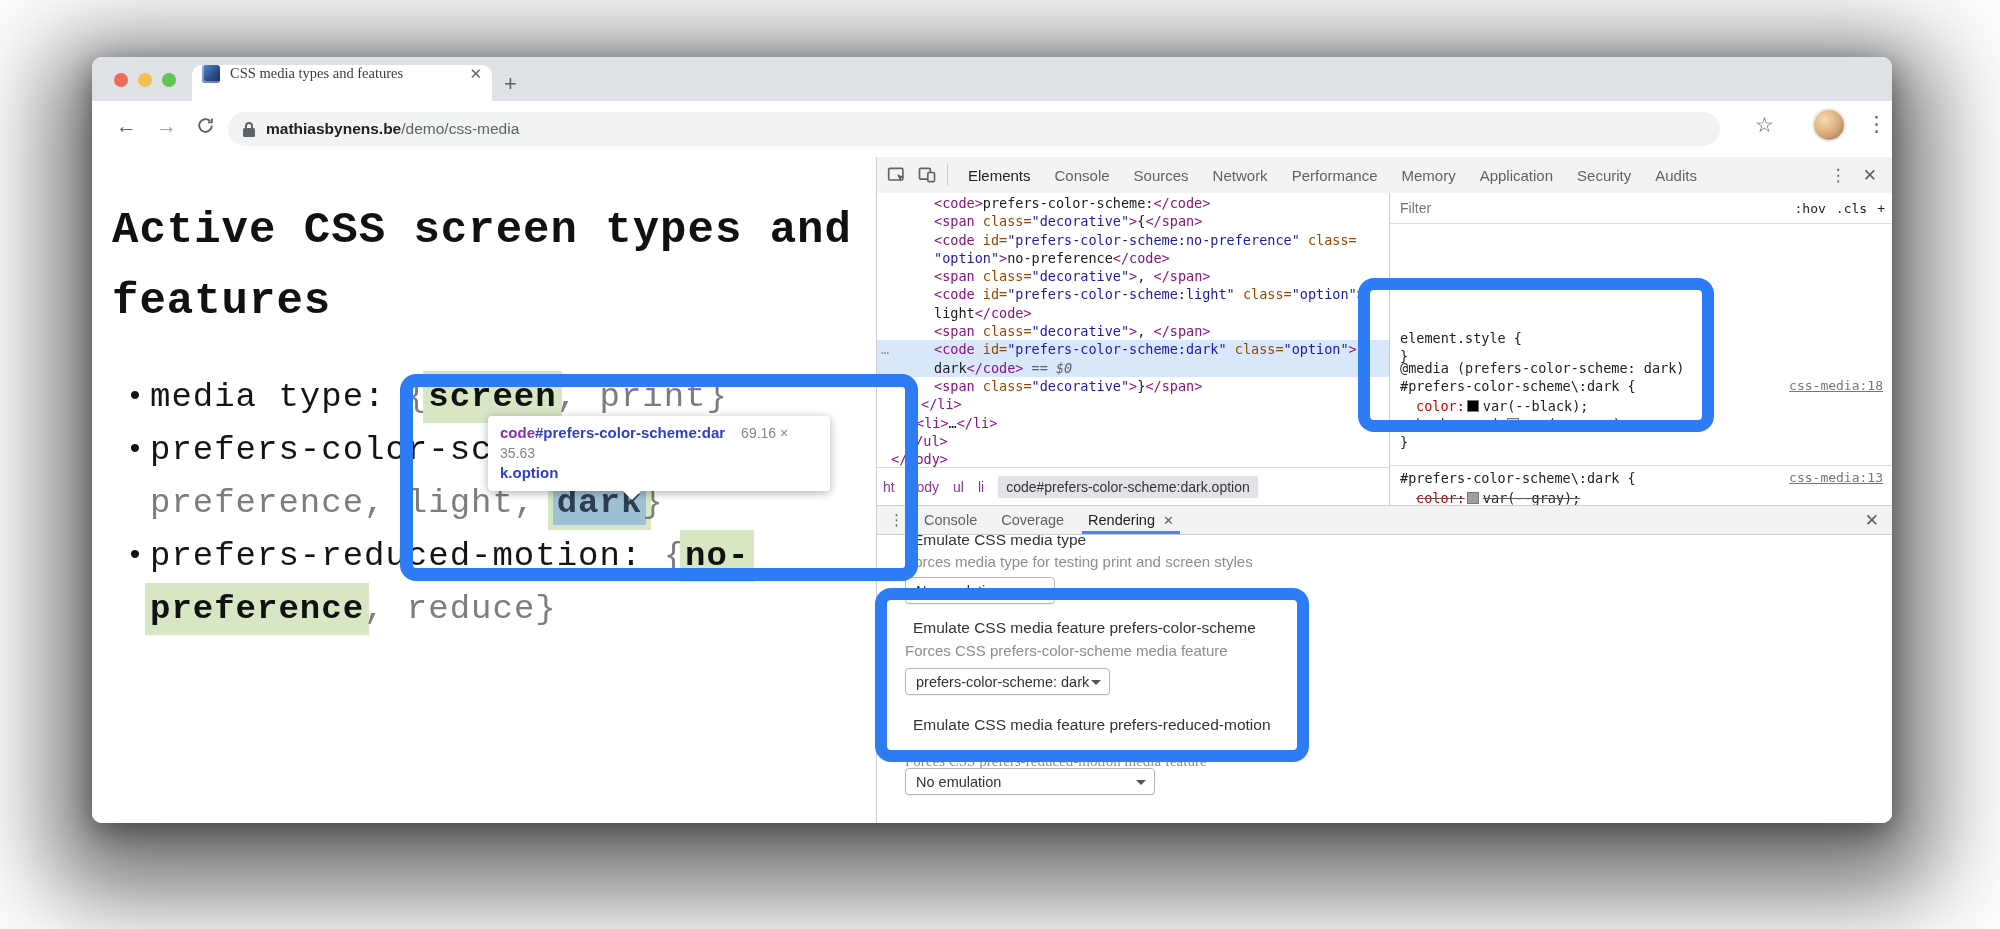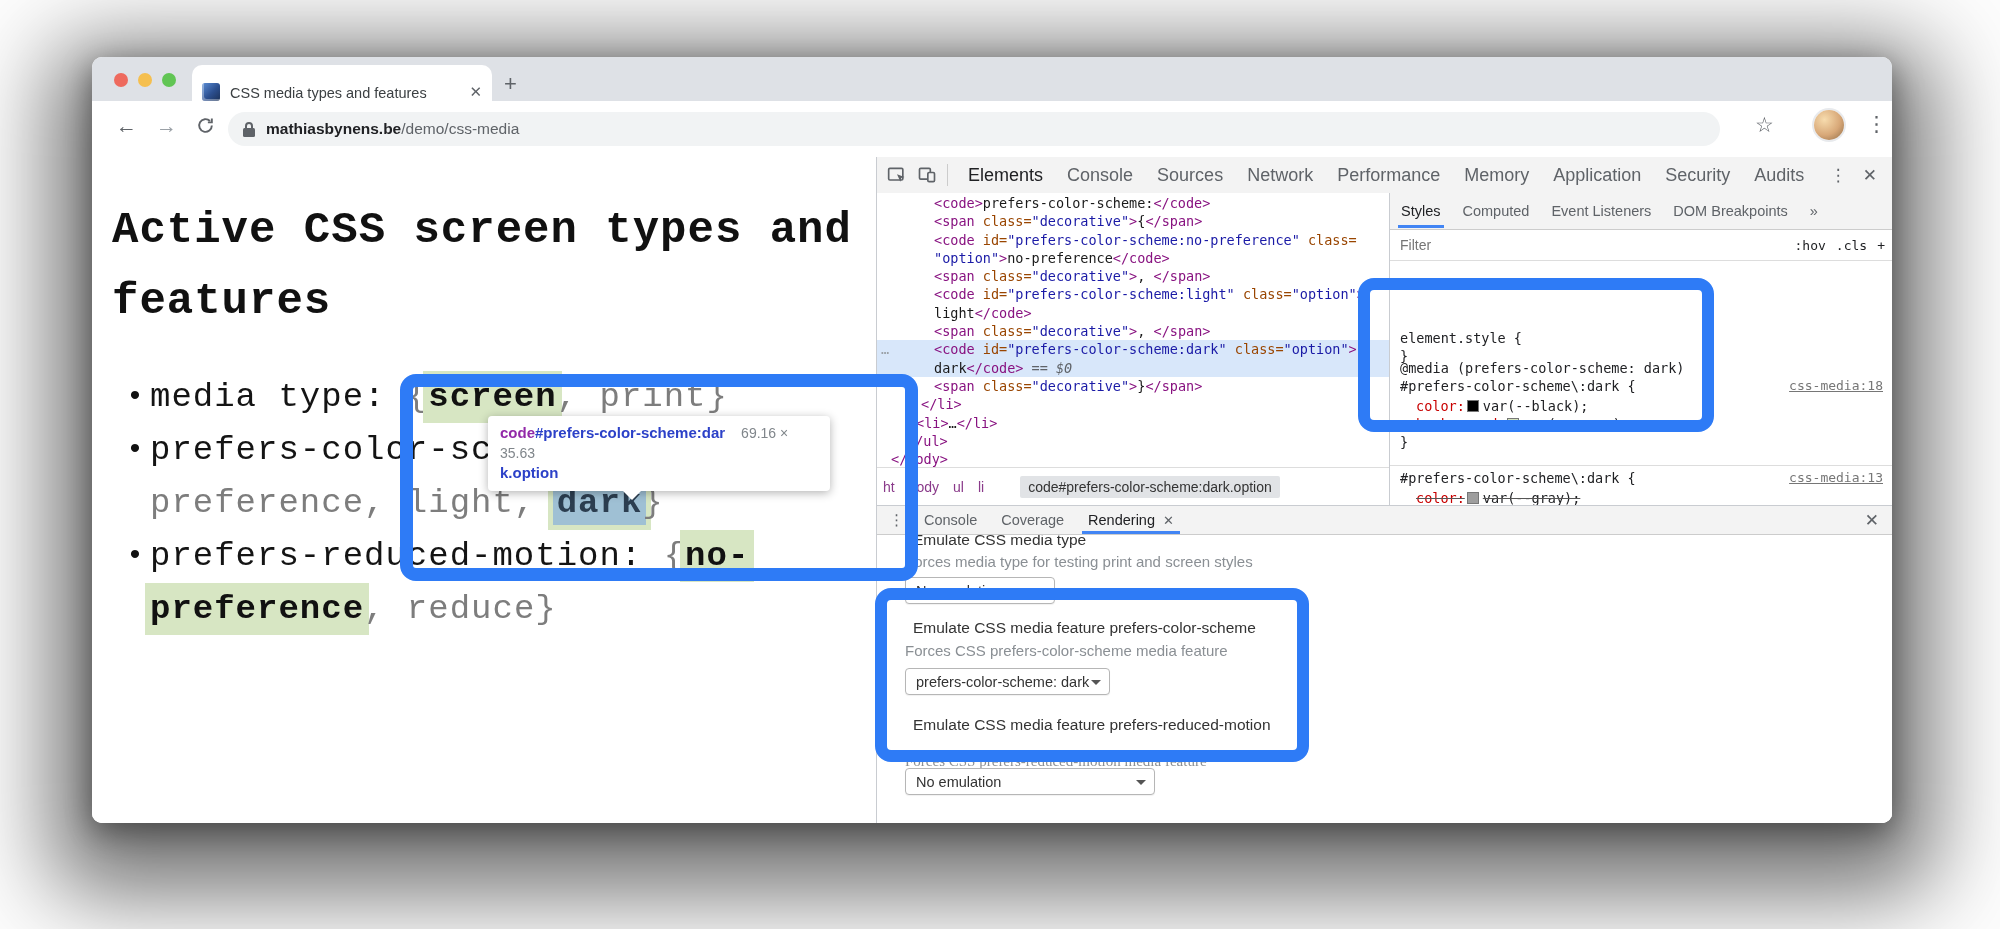--- a/index.html
+++ b/index.html
@@ -4,21 +4,21 @@
 <style>
   html,body{margin:0;padding:0;}
   body{width:2000px;height:929px;background:#fdfdfd;overflow:hidden;font-family:"Liberation Sans",sans-serif;position:relative;}
   .window{position:absolute;left:92px;top:57px;width:1800px;height:766px;background:#fff;border-radius:10px;
     box-shadow:0 30px 90px 40px rgba(0,0,0,0.55),0 8px 30px rgba(0,0,0,0.4);}
   
   .tabstrip{position:absolute;left:0;top:0;right:0;height:44px;background:#dee1e6;border-radius:10px 10px 0 0;}
   .traffic{position:absolute;left:22px;top:16px;display:flex;gap:10px;}
   .tl{width:14px;height:14px;border-radius:50%;}
   .tl.r{background:#ee6a5e}.tl.y{background:#f5bf4f}.tl.g{background:#61c554}
-  .tab{position:absolute;left:100px;bottom:0;width:300px;height:36px;background:#fff;border-radius:10px 10px 0 0;display:flex;align-items:flex-end;padding:0 10px;box-sizing:border-box;}
+  .tab{position:absolute;left:100px;bottom:0;width:300px;height:36px;background:#fff;border-radius:10px 10px 0 0;display:flex;align-items:flex-start;padding:0 10px;box-sizing:border-box;font-family:Liberation Serif, serif;}
   .favicon{width:18px;height:18px;border-radius:3px;background:linear-gradient(135deg,#5b8ed6 0%,#2c4f8f 55%,#1b3157 100%);flex:0 0 auto;box-shadow:inset 2px -2px 0 rgba(255,255,255,.35);}
   .tab-title{font-size:14.5px;color:#3c4043;margin-left:10px;white-space:nowrap;overflow:hidden;flex:1;}
   .tab-x{color:#5f6368;font-size:15px;margin-left:8px;}
   .newtab{position:absolute;left:412px;bottom:4px;font-size:22px;color:#5f6368;}
   
   .toolbar{position:absolute;left:0;top:44px;right:0;height:56px;background:#fff;border-bottom:1px solid #dadce0;}
   .nav-ic{position:absolute;top:13px;font-size:21px;color:#5f6368;}
   .urlpill{position:absolute;left:136px;top:11px;width:1492px;height:34px;border-radius:17px;background:#f1f3f4;display:flex;align-items:center;padding:0 14px;box-sizing:border-box;}
   .url-host{font-size:15.5px;color:#202124;font-weight:bold;}
   .url-path{font-size:15.5px;color:#5f6368;}
@@ -36,35 +36,35 @@
   .bl{height:53px;line-height:53px;white-space:nowrap;}
   .seg-label{color:#141414;}
   .seg-dec{color:#7d7d7d;}
   .seg-off{color:#7d7d7d;}
   .seg-on{color:#111;font-weight:bold;background:#d7e6c3;padding:7px 5px;margin:-5px -5px;}
   .seg-hover{color:#2c3e50;font-weight:bold;background:#9fc0d4;box-shadow:0 0 0 5px #d7e6c3;padding:3px 4px;margin:-3px -4px;}
   
   .dt-topbar{position:absolute;left:0;top:0;right:0;height:36px;background:#f3f3f3;border-bottom:1px solid #ccc;display:flex;align-items:center;}
   .dt-ic{width:20px;height:20px;margin-left:10px;flex:0 0 auto;}
   .dt-sep{width:1px;height:22px;background:#ccc;margin:0 8px 0 10px;}
-  .dt-tab{font-size:18px;color:#5f6368;padding:0 12px;line-height:35px;white-space:nowrap;}
+  .dt-tab{font-size:15px;color:#5f6368;padding:0 12px;line-height:35px;white-space:nowrap;}
   .dt-tab.active{color:#202124;}
   .dt-right-ics{margin-left:auto;display:flex;align-items:center;gap:4px;padding-right:10px;color:#5f6368;}
   .dt-right-ics span{font-size:17px;padding:0 6px;}
   
   .dt-left{position:absolute;left:0;top:36px;width:512px;height:312px;background:#fff;overflow:hidden;}
   #tree{position:absolute;left:0;top:1px;right:0;font-family:"DejaVu Sans Mono",monospace;font-size:13.5px;}
   .tl-row{height:18.3px;line-height:18.3px;white-space:nowrap;position:relative;}
   .tl-row.sel{background:#d8e7fa;}
   .gutter{position:absolute;left:4px;color:#9aa0a6;}
   .arrow{color:#6e6e6e;font-size:10px;margin-right:3px;}
   .tk-t{color:#881280}.tk-a{color:#994500}.tk-v{color:#1a1aa6}.tk-x{color:#1a1a1a}.tk-g{color:#5f6368;font-style:italic;}
   #crumbs{position:absolute;left:0;top:274px;height:38px;right:0;border-top:1px solid #ddd;background:#fff;display:flex;align-items:center;padding-left:6px;overflow:hidden;font-size:14px;}
   .crumb{color:#8a3a8a;margin-right:14px;white-space:nowrap;}
-  .crumb.active{background:#e1e3e6;color:#333;padding:3px 8px;border-radius:2px;margin-right:0;margin-left:22px;}
+  .crumb.active{background:#e1e3e6;color:#333;padding:3px 8px;border-radius:2px;margin-right:0;}
   
   .dt-stylespane{position:absolute;left:512px;top:36px;width:504px;height:312px;border-left:1px solid #c9ccd1;background:#fff;box-sizing:border-box;overflow:hidden;}
   .st-tabs{height:36px;background:#f3f3f3;border-bottom:1px solid #ccc;display:flex;align-items:center;}
   .st-tab{font-size:14.5px;color:#5f6368;padding:0 11px;line-height:34px;white-space:nowrap;position:relative;}
   .st-tab.active{color:#202124;}
   .st-tab.active::after{content:"";position:absolute;left:8px;right:8px;bottom:0;height:3px;background:#4285f4;}
   .st-filter{height:30px;border-bottom:1px solid #ddd;display:flex;align-items:center;padding:0 8px;}
   .st-filter input{border:none;outline:none;flex:1;font-size:14px;color:#333;background:transparent;font-family:"Liberation Sans",sans-serif;}
   .st-toggles{display:flex;gap:10px;font-family:"DejaVu Sans Mono",monospace;font-size:13px;color:#202124;align-items:center;}
   #rules{position:absolute;left:0;top:66px;right:0;bottom:0;font-family:"DejaVu Sans Mono",monospace;font-size:13.5px;color:#202124;}
@@ -214,27 +214,20 @@
         <div id="crumbs">
             <span class="crumb">ht</span>
             <span class="crumb">body</span>
             <span class="crumb">ul</span>
             <span class="crumb">li</span>
             <span class="crumb active">code#prefers-color-scheme:dark.option</span>
           </div>
       </div>
 
       <div class="dt-stylespane">
-        <div class="st-tabs" id="st-tabs">
-            <span class="st-tab active">Styles</span>
-            <span class="st-tab">Computed</span>
-            <span class="st-tab">Event Listeners</span>
-            <span class="st-tab">DOM Breakpoints</span>
-            <span class="st-tab">»</span>
-          </div>
         <div class="st-filter">
           <input placeholder="Filter" style="">
           <div class="st-toggles" id="st-toggles">
               <span>:hov</span>
               <span>.cls</span>
               <span>+</span>
             </div>
         </div>
         <div id="rules">
             <div class="rl " style="top: 70px;">element.style {</div>

